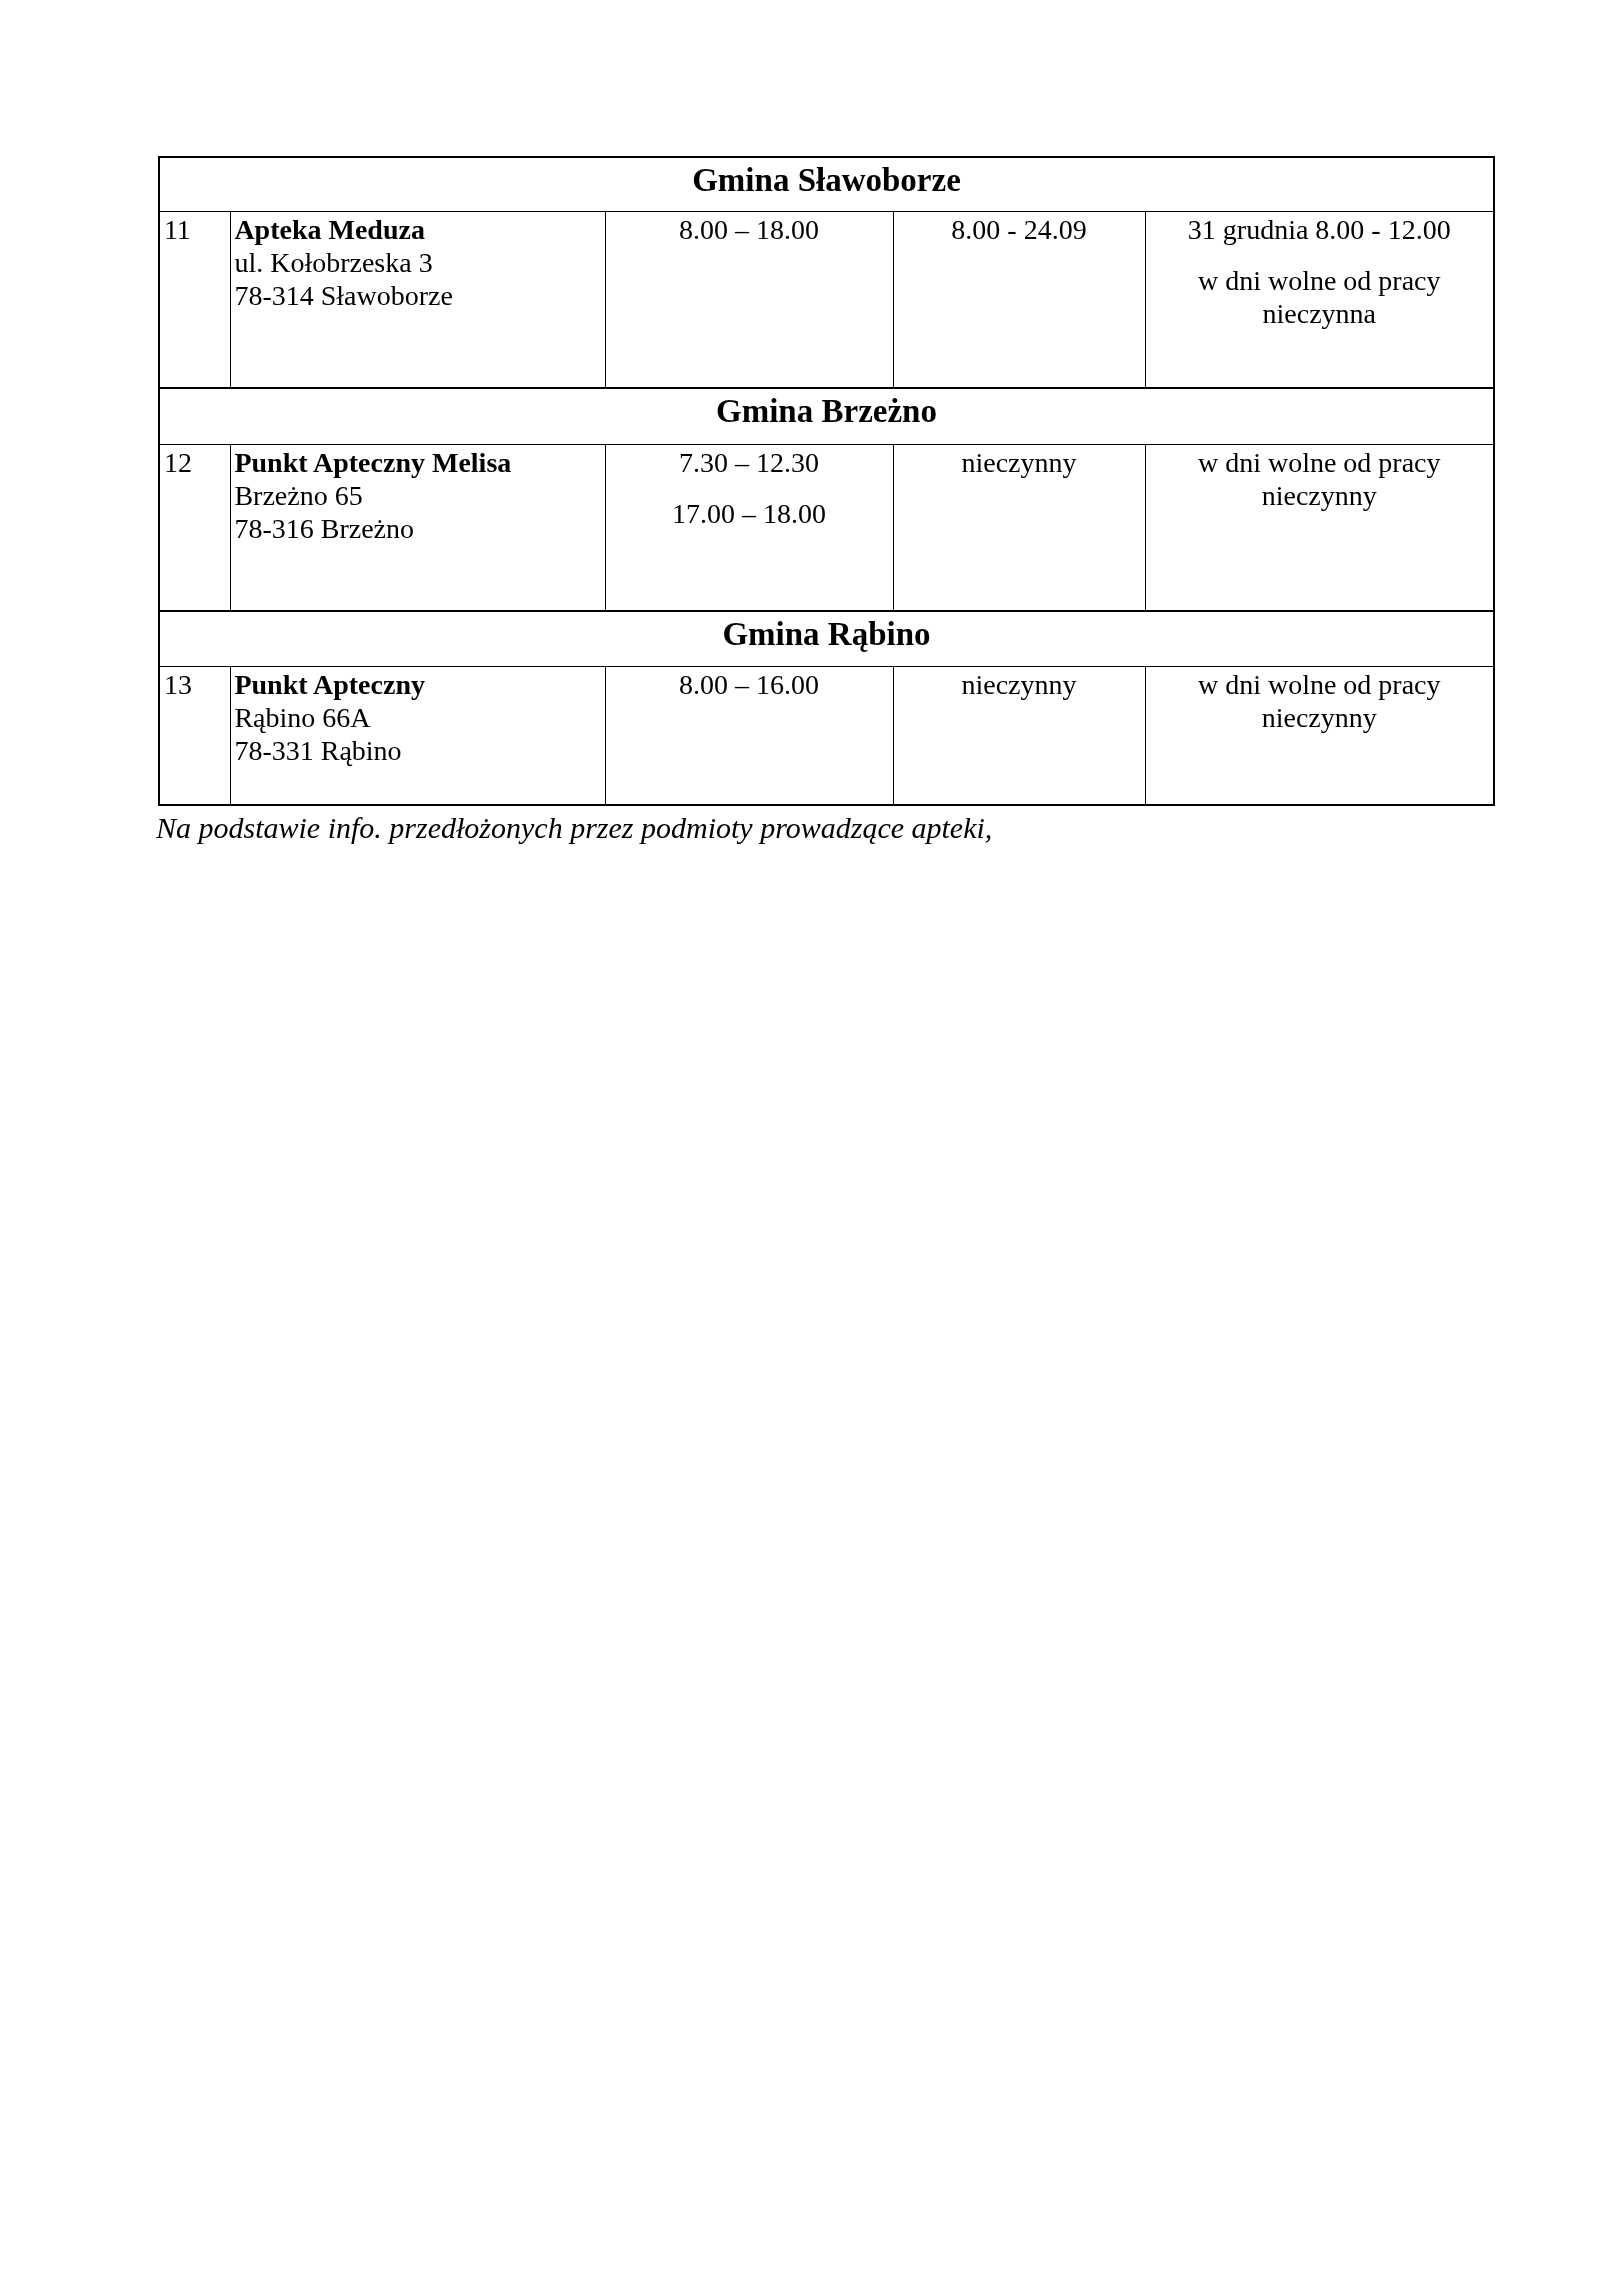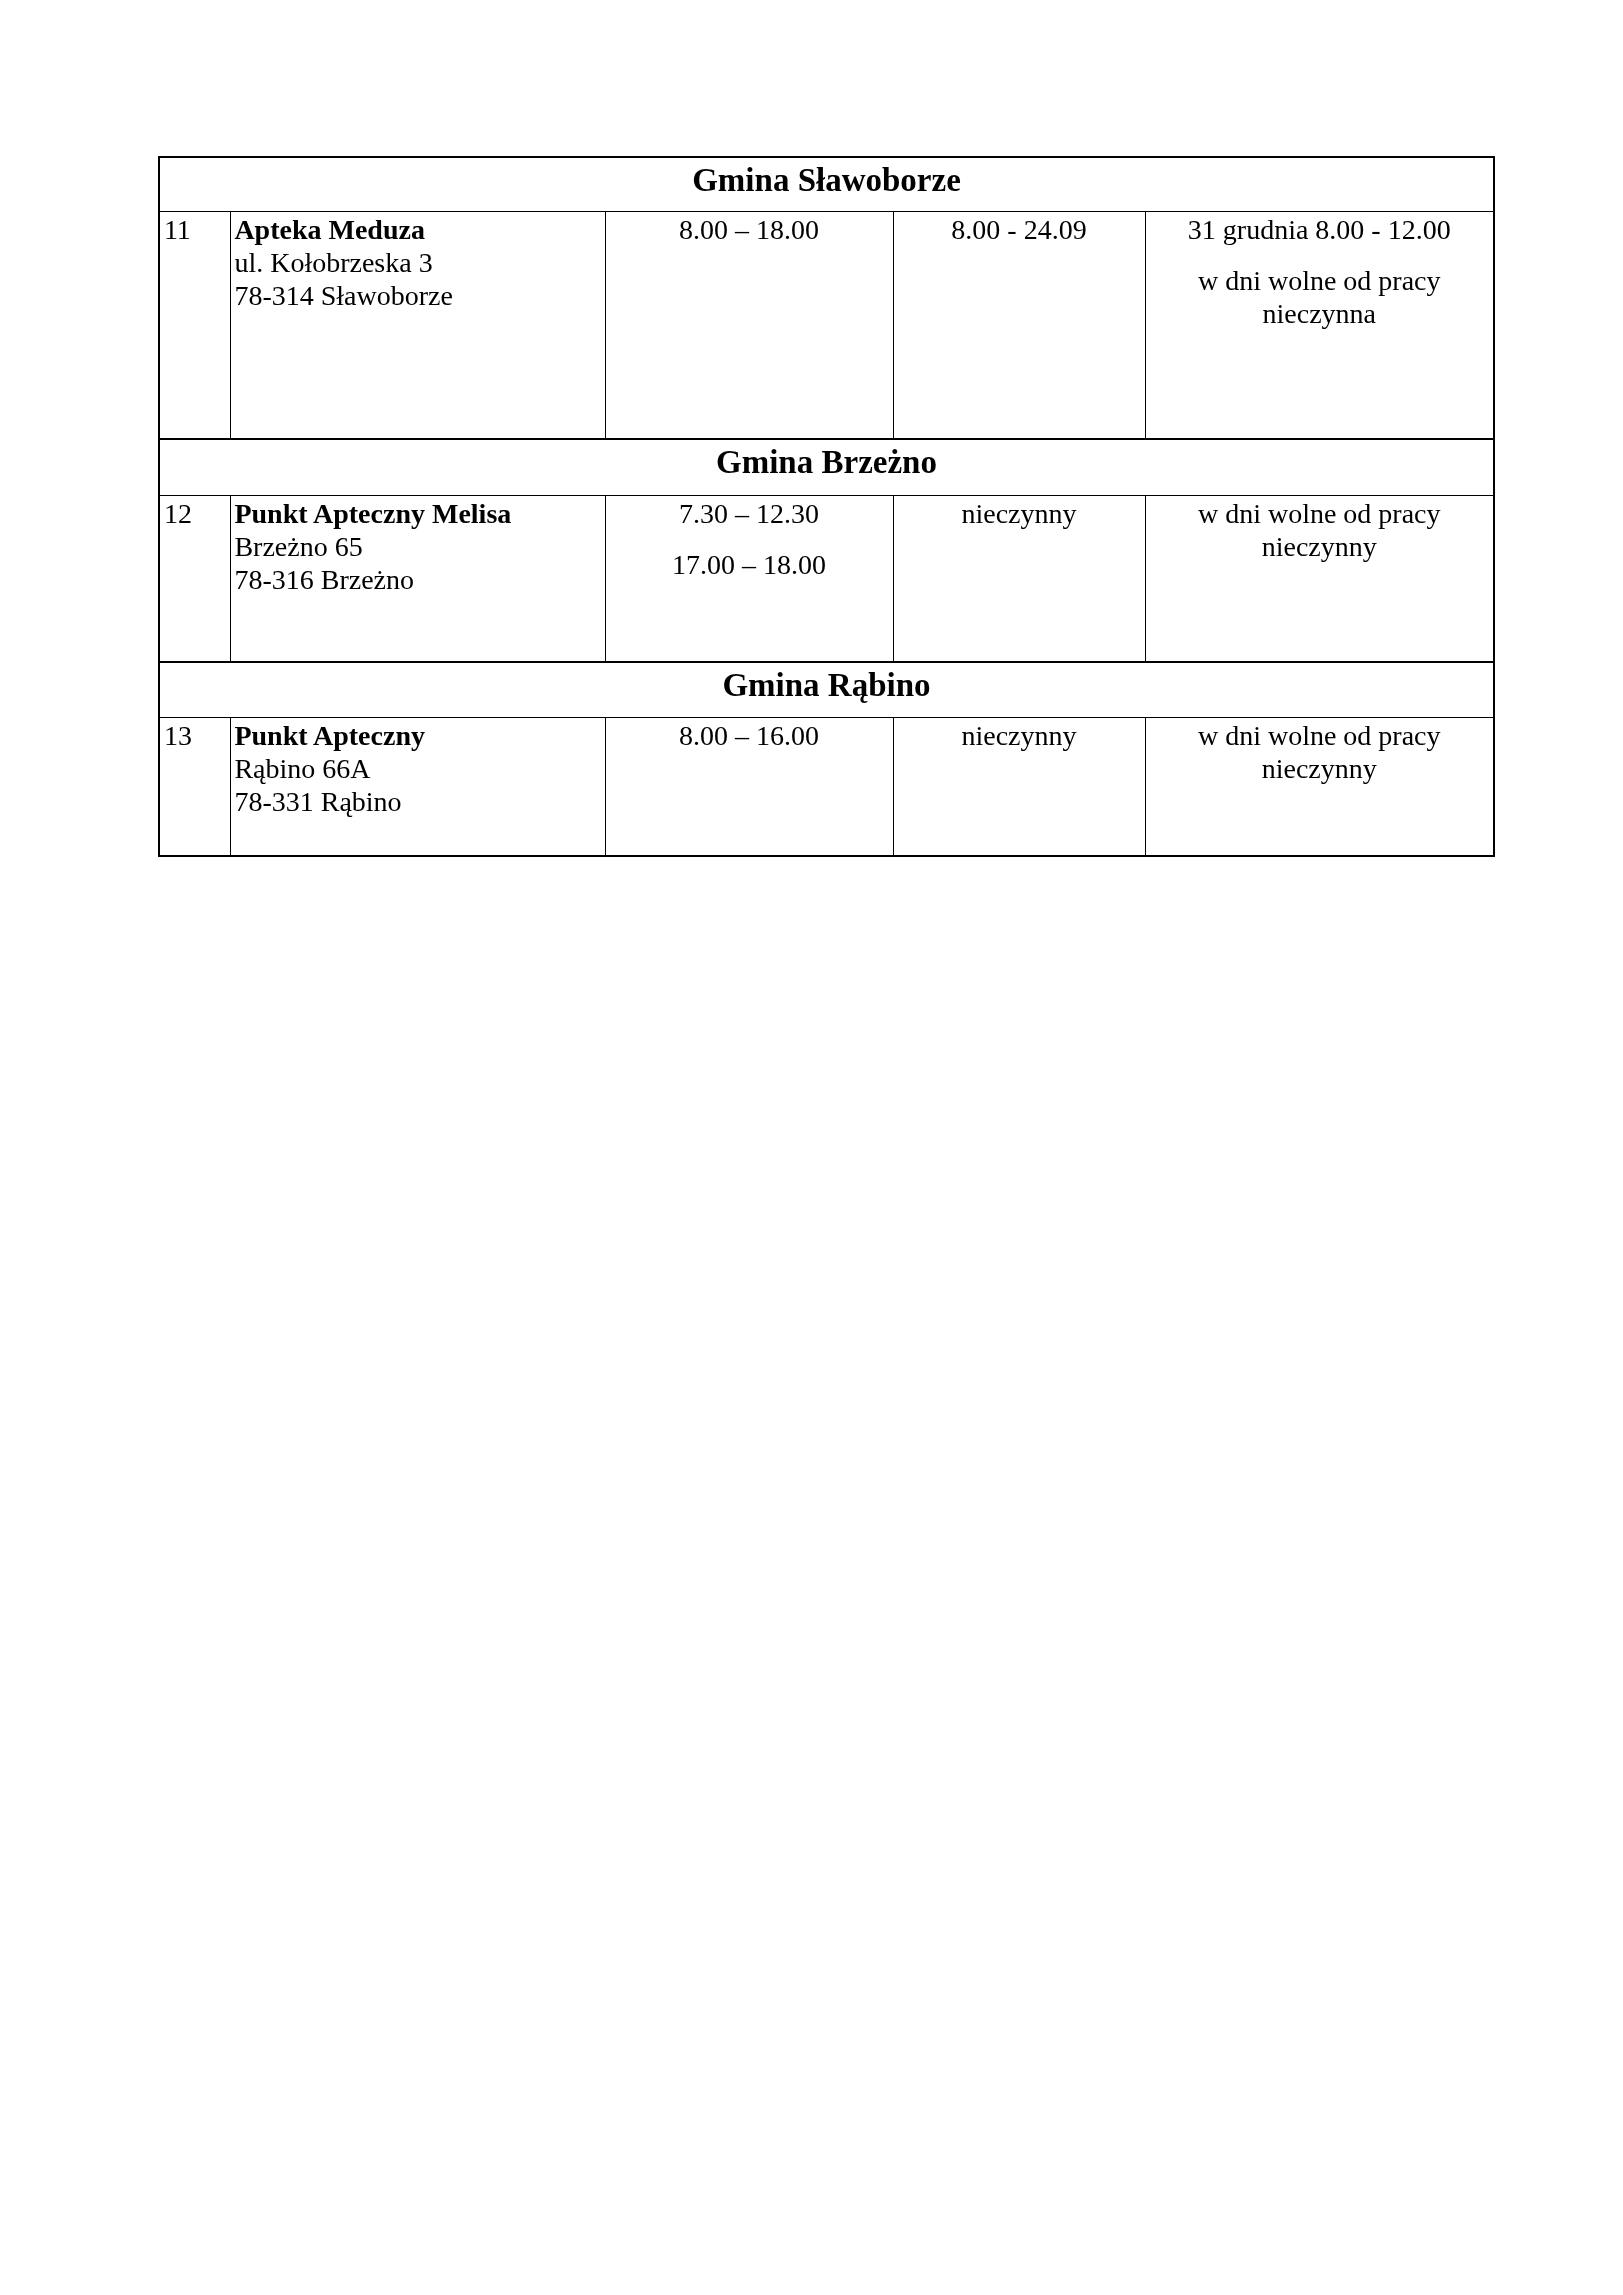--- a/index.html
+++ b/index.html
@@ -38,21 +38,21 @@
     text-align: center;
     vertical-align: top;
     font-weight: bold;
     font-size: 33px;
     line-height: 39px;
     padding-top: 3.3px;
   }
   tr.section-row.first td { border-top: 2px solid #000000; }
 
   tr.section-row    { height: 54px; }
-  tr.row-tall       { height: 228px; }
+  tr.row-tall       { height: 177px; }
   tr.row-mid        { height: 167px; }
   tr.row-mid2       { height: 139px; margin-left: 16px; }
   tr.section-row.h2 { height: 56px; margin-left: 20px; }
   tr.section-row.h3 { height: 55px; }
 
   td.num-cell  { padding-left: 18.3px; }
   td.name-cell { padding-left: 18.3px; padding-right: 13px; }
   td.c         { text-align: center; }
 
   .pharm-name { font-weight: bold; }
@@ -149,16 +149,17 @@
         <td class="c">
           <div>w dni wolne od pracy</div>
           <div>nieczynny</div>
         </td>
       </tr>
 
     </tbody>
   </table>
 
   <div class="footer">
+    <p>Na podstawie info. przedłożonych przez podmioty prowadzące apteki,</p>
   </div>
 
 </div>
 
 
 </body></html>

